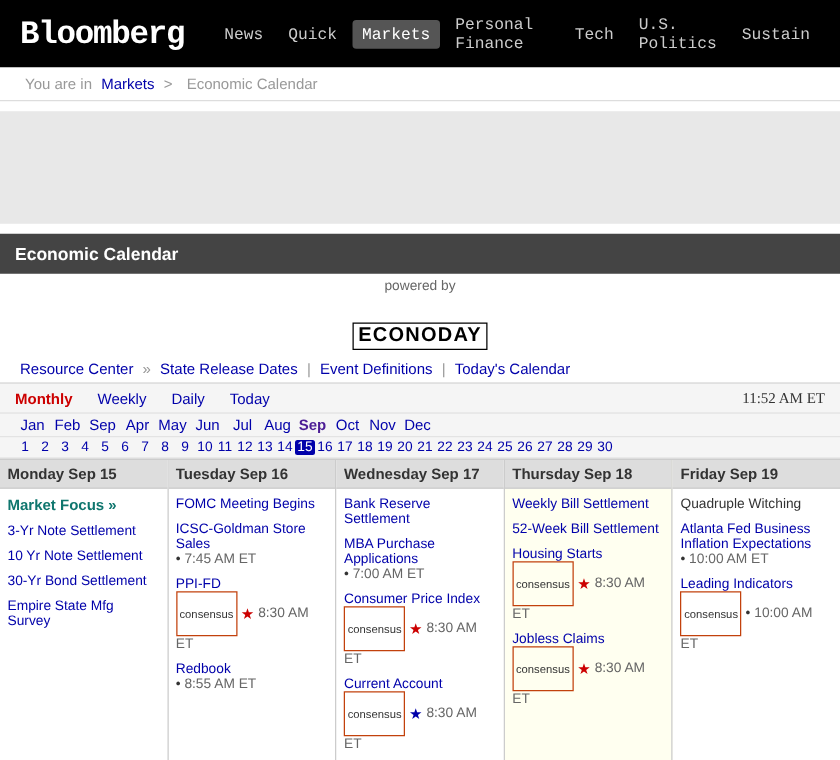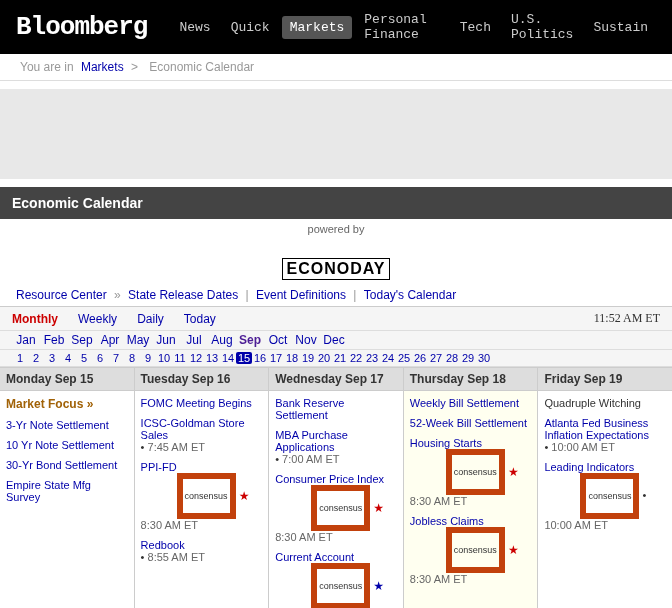--- a/index.html
+++ b/index.html
@@ -49,33 +49,32 @@
     .cal-grid { display: flex; border-top: 1px solid #ccc; }
     .cal-col { flex: 1; border-right: 1px solid #ccc; padding: 0; }
     .cal-col:last-child { border-right: none; }
     .col-header { background: #ddd; padding: 4px 6px; font-weight: bold; font-size: 12px; border-bottom: 1px solid #ccc; }
     .col-body { padding: 6px; font-size: 11px; }
 
     .link-blue { color: #00a; text-decoration: none; }
 
     .consensus-badge { 
       display: inline-block; 
-      border: 6px solid #c2410c; 
+      border: 1px solid #c2410c; 
       font-size: 9px; 
       padding: 12px 2px; 
       color: #333;
       vertical-align: middle;
-      margin-left: 36px;
     }
     .star-red { color: #c00; font-size: 12px; vertical-align: middle; }
     .star-blue { color: #00a; font-size: 12px; vertical-align: middle; }
     .time-text { color: #666; font-size: 11px; }
     .bullet { color: #333; }
 
-    .market-focus { color: #a16207; font-weight: bold; font-size: 12px; }
+    .market-focus { color: #0f766e; font-weight: bold; font-size: 12px; }
     .event-item { margin-bottom: 8px; }
 
     .col-today { background: #fffff0; }
   </style>
 </head>
 <body>
 
 <div class="header">
   <div class="logo">Bloomberg</div>
   <nav class="nav">

